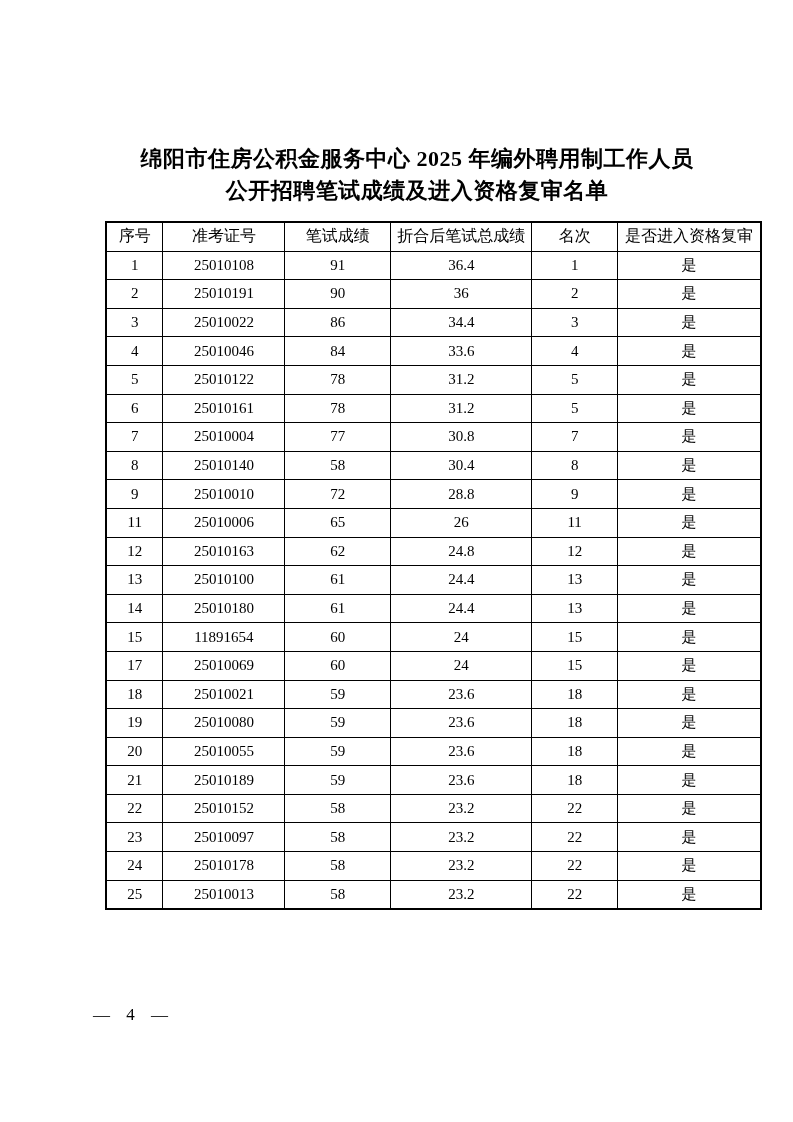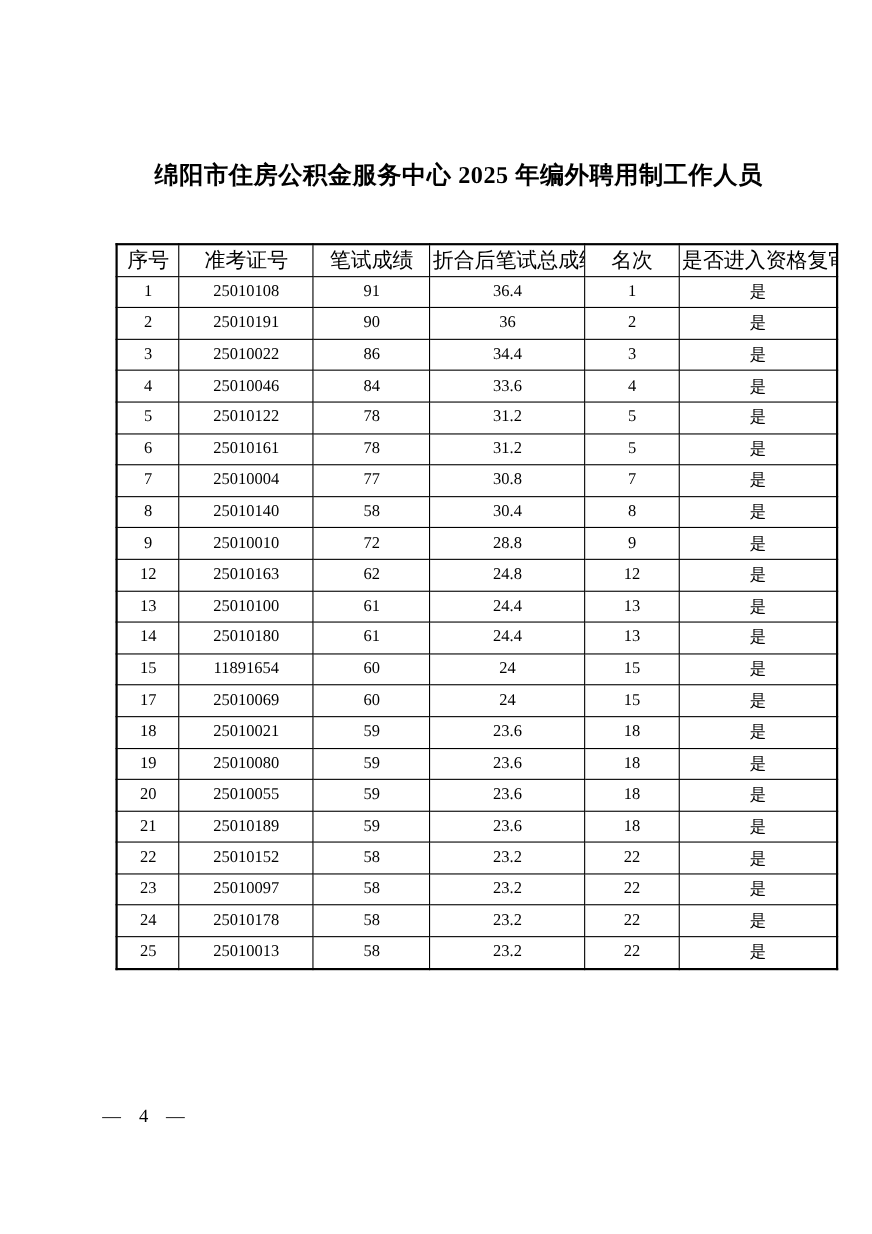--- a/index.html
+++ b/index.html
@@ -35,21 +35,21 @@
     border: 1px solid #000000;
     text-align: center;
     vertical-align: middle;
     font-size: 15px;
     font-weight: normal;
     height: 27.6px;
     padding: 0 2px;
     overflow: hidden;
     white-space: nowrap;
   }
-  table.results thead th { font-size: 19px; font-family: Liberation Mono, monospace; }
+  table.results thead th { font-size: 16px; font-family: Liberation Mono, monospace; }
   .col-index  { width: 8.7%; }
   .col-ticket { width: 18.6%; }
   .col-score  { width: 16.2%; }
   .col-total  { width: 21.5%; }
   .col-rank   { width: 13.1%; }
   .col-review { width: 21.9%; }
   .page-number {
     position: absolute;
     left: 93px; top: 1005px;
     font-size: 17px;
@@ -57,20 +57,21 @@
     letter-spacing: 1px;
   }
 </style>
 </head>
 <body>
 
 <div class="page">
 
   <div class="doc-title">
     <div class="title-line">绵阳市住房公积金服务中心 2025 年编外聘用制工作人员</div>
+    <div class="title-line">公开招聘笔试成绩及进入资格复审名单</div>
   </div>
 
   <table class="results">
     <colgroup>
       <col class="col-index">
       <col class="col-ticket">
       <col class="col-score">
       <col class="col-total">
       <col class="col-rank">
       <col class="col-review">
@@ -152,20 +153,28 @@
         </tr>
         <tr>
           <td>9</td>
           <td>25010010</td>
           <td>72</td>
           <td>28.8</td>
           <td>9</td>
           <td>是</td>
         </tr>
         <tr>
+          <td>11</td>
+          <td>25010006</td>
+          <td>65</td>
+          <td>26</td>
+          <td>11</td>
+          <td>是</td>
+        </tr>
+        <tr>
           <td>12</td>
           <td>25010163</td>
           <td>62</td>
           <td>24.8</td>
           <td>12</td>
           <td>是</td>
         </tr>
         <tr>
           <td>13</td>
           <td>25010100</td>

